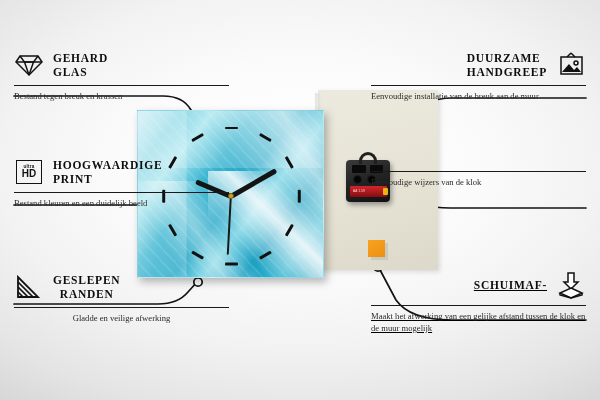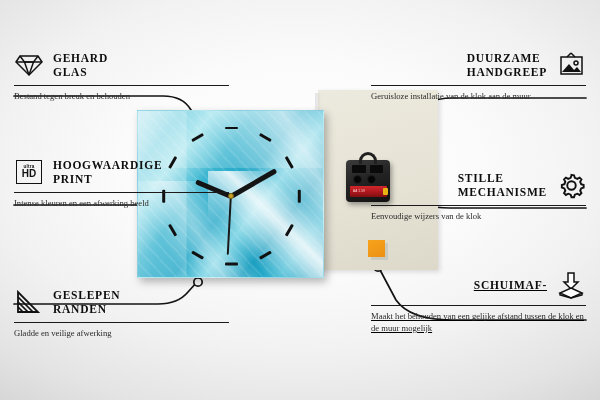--- a/index.html
+++ b/index.html
@@ -169,21 +169,21 @@
     height:1.4px; background:#1a1a1a; margin:3px 0 5px 0; width:100%;
   }
   .f-desc{
     font-size:8.6px; color:#2a2a2a; line-height:1.33;
     font-family:"Liberation Serif", serif;
   }
 
   
   #feat-gehard   { left:14px;  top:48px;  }
   #feat-print    { left:14px;  top:155px; }
-  #feat-randen   { left:14px;  top:285px; }
+  #feat-randen   { left:14px;  top:270px;text-align:center; }
   #feat-handgreep{ left:371px; top:48px;  }
   #feat-mechanisme{left:371px; top:168px; }
   #feat-schuim   { left:371px; top:268px;text-decoration:underline; }
 
   .hd-badge{
     width:26px; height:24px; border:1.6px solid #111;
     display:flex; flex-direction:column; align-items:center;
     justify-content:center; line-height:1;
   }
   .hd-badge .u{ font-size:4.5px; letter-spacing:.2px; font-weight:bold;
@@ -273,38 +273,38 @@
           <path d="M23 3 L18.5 9 L14 22"></path>
             <path d="M9.5 9 H18.5"></path>
         </svg>
       </span>
       <span class="f-title">
         <span>GEHARD</span><br>
         <span>GLAS</span>
       </span>
     </div>
     <div class="f-rule"></div>
-    <div class="f-desc">Bestand tegen breuk en behouden</div>
+    <div class="f-desc">Bestand tegen breuk en krassen</div>
   </div>
 
   <div class="feature left" id="feat-print">
     <div class="f-head">
       <span class="f-icon">
         <span class="hd-badge">
           <span class="u">ultra</span>
           <span class="h">HD</span>
         </span>
       </span>
       <span class="f-title">
         <span>HOOGWAARDIGE</span><br>
         <span>PRINT</span>
       </span>
     </div>
     <div class="f-rule"></div>
-    <div class="f-desc">Intense kleuren en een afwerking beeld</div>
+    <div class="f-desc">Bestand kleuren en een duidelijk beeld</div>
   </div>
 
   <div class="feature left" id="feat-randen">
     <div class="f-head">
       <span class="f-icon">
         <svg width="26" height="24" viewBox="0 0 26 24" stroke="#111" stroke-width="1.7" fill="none">
           <path d="M2 2 L2 22 L22 22 Z" stroke-width="1.8"></path>
           <path d="M2 7 L17 22"></path>
             <path d="M2 12 L12 22"></path>
             <path d="M2 17 L7 22"></path>
@@ -328,51 +328,39 @@
           <circle cx="19" cy="11" r="2"></circle>
           <path d="M5 20 L12 12 L17 18 L20 15 L24 20 Z" fill="#111" stroke="none"></path>
         </svg>
       </span>
       <span class="f-title">
         <span>DUURZAME</span><br>
         <span>HANDGREEP</span>
       </span>
     </div>
     <div class="f-rule"></div>
-    <div class="f-desc">Geruisloze installatie van de klok aan de muur</div>
+    <div class="f-desc">Eenvoudige installatie van de breuk aan de muur</div>
   </div>
 
   <div class="feature right" id="feat-mechanisme">
-    <div class="f-head">
-      <span class="f-icon">
-        <svg width="27" height="27" viewBox="0 0 28 28" stroke="#111" stroke-width="2" fill="none">
-          <path d="M14 3 l2.6 .5 .9 2.6 2.5 1 2.4-1.3 1.9 1.9 -1.3 2.4 1 2.5 2.6 .9 0 2.6 -2.6 .9 -1 2.5 1.3 2.4 -1.9 1.9 -2.4-1.3 -2.5 1 -.9 2.6 -2.6 0 -.9-2.6 -2.5-1 -2.4 1.3 -1.9-1.9 1.3-2.4 -1-2.5 -2.6-.9 0-2.6 2.6-.9 1-2.5 -1.3-2.4 1.9-1.9 2.4 1.3 2.5-1 .9-2.6 z"></path>
-          <circle cx="14" cy="14" r="4.4"></circle>
-        </svg>
-      </span>
-      <span class="f-title">
-        <span>STILLE</span><br>
-        <span>MECHANISME</span>
-      </span>
-    </div>
     <div class="f-rule"></div>
     <div class="f-desc">Eenvoudige wijzers van de klok</div>
   </div>
 
   <div class="feature right" id="feat-schuim">
     <div class="f-head">
       <span class="f-icon">
         <svg width="28" height="28" viewBox="0 0 28 28" stroke="#111" stroke-width="1.5" fill="none">
           <path d="M11 2 H17 V11 H21 L14 18 L7 11 H11 Z" fill="#fff"></path>
           <path d="M14 17 L25 22 L14 27 L3 22 Z" fill="#fff"></path>
           <path d="M3 22 L3 24 L14 27"></path>
           <path d="M25 22 L25 24 L14 27"></path>
         </svg>
       </span>
       <span class="f-title">
         <span>SCHUIMAF-</span><br>
       </span>
     </div>
     <div class="f-rule"></div>
-    <div class="f-desc">Maakt het behouden van een gelijke afstand tussen de klok en de muur mogelijk</div>
+    <div class="f-desc">Maakt het afwerking van een gelijke afstand tussen de klok en de muur mogelijk</div>
   </div>
 
 </div>
 
 </body></html>

